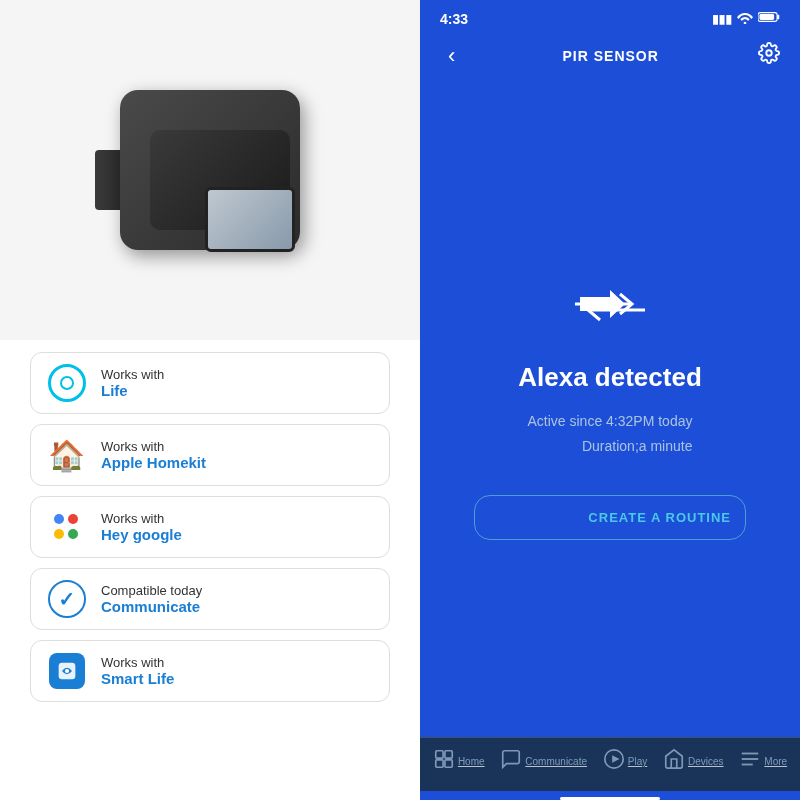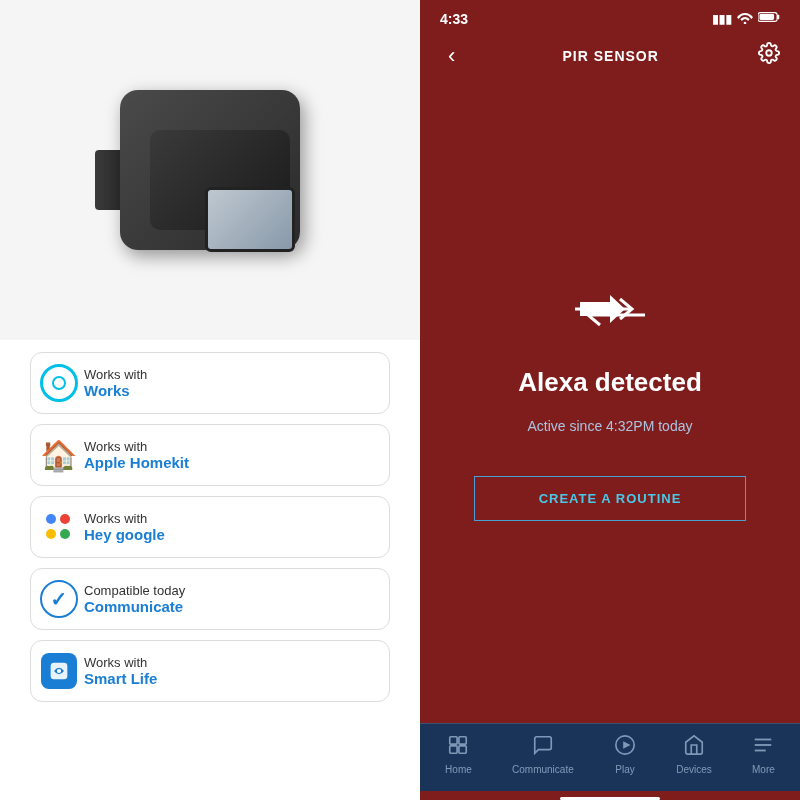--- a/index.html
+++ b/index.html
@@ -82,22 +82,22 @@
       display: flex;
       flex-direction: column;
       gap: 10px;
     }
 
     .compat-item {
       display: flex;
       align-items: center;
       border: 1.5px solid #ddd;
       border-radius: 12px;
-      padding: 10px 8px;
-      gap: 5px;
+      padding: 10px 16px;
+      gap: 14px;
       background: #fff;
     }
 
     .compat-icon {
       width: 40px;
       height: 40px;
       flex-shrink: 0;
       display: flex;
       align-items: center;
       justify-content: center;
@@ -182,21 +182,21 @@
       align-items: center;
       justify-content: center;
       color: white;
       font-size: 18px;
     }
 
     
     .right-panel {
       width: 380px;
       height: 800px;
-      background: #7f1d1d;
+      background: #1d4ed8;
       display: flex;
       flex-direction: column;
       color: white;
     }
 
     .status-bar {
       display: flex;
       justify-content: space-between;
       align-items: center;
       padding: 10px 20px 6px;
@@ -246,47 +246,48 @@
     }
 
     .arrows-svg {
       margin-bottom: 10px;
     }
 
     .create-routine-btn {
       width: 80%;
       padding: 14px;
       border: 1.5px solid #4a9fd4;
-      border-radius: 0;
+      border-radius: 16px;
       background: transparent;
       color: #4ac8e8;
       font-size: 13px;
       font-weight: 700;
       letter-spacing: 1px;
-      text-align: center;
+      text-align: right;
       cursor: pointer;
       margin-top: 20px;
     }
 
     .bottom-nav {
       display: flex;
       justify-content: space-around;
       align-items: center;
       padding: 10px 5px 16px;
       border-top: 1px solid rgba(255,255,255,0.15);
       background: #1a3358;
     }
 
     .bottom-nav-item {
       display: flex;
-      flex-direction: column;
+      flex-direction: row;
       align-items: center;
       gap: 3px;
       cursor: pointer;
       opacity: 0.7;
+      text-decoration: underline;
     }
 
     .bottom-nav-icon {
       font-size: 20px;
     }
     .bottom-nav-label {
       font-size: 10px;
       color: #aac4e0;
     }
 
@@ -317,21 +318,21 @@
   <div class="compatibility-list">
 
     <div class="compat-item">
       <div class="compat-icon">
         <div class="alexa-icon">
           <div class="alexa-inner"></div>
         </div>
       </div>
       <div class="compat-text">
         <span class="works-with">Works with</span>
-        <span class="brand-name">Works</span>
+        <span class="brand-name">Life</span>
       </div>
     </div>
 
     <div class="compat-item">
       <div class="compat-icon">
         <span class="homekit-icon">🏠</span>
       </div>
       <div class="compat-text">
         <span class="works-with">Works with</span>
         <span class="brand-name">Apple Homekit</span>
@@ -431,20 +432,21 @@
           <line x1="75" y1="28" x2="18" y2="28" stroke="white" stroke-width="3"></line>
           <polyline points="30,18 18,28 30,38" stroke="white" stroke-width="3" fill="none"></polyline>
         </g>
       </svg>
     </div>
 
     <div style="font-size:26px;font-weight:800;color:white;text-align:center;">Alexa detected</div>
 
     <div style="text-align:right;line-height:1.8;">
       <div style="font-size:14px;color:#aac4e0;">Active since 4:32PM today</div>
+      <div style="font-size:14px;color:#aac4e0;">Duration;a minute</div>
     </div>
 
     <button class="create-routine-btn">CREATE A ROUTINE</button>
 
   </div>
 
   <div class="bottom-nav">
     <div class="bottom-nav-item">
       <span class="bottom-nav-icon">
         <svg width="22" height="22" viewBox="0 0 24 24" fill="none" stroke="#aac4e0" stroke-width="1.8">

